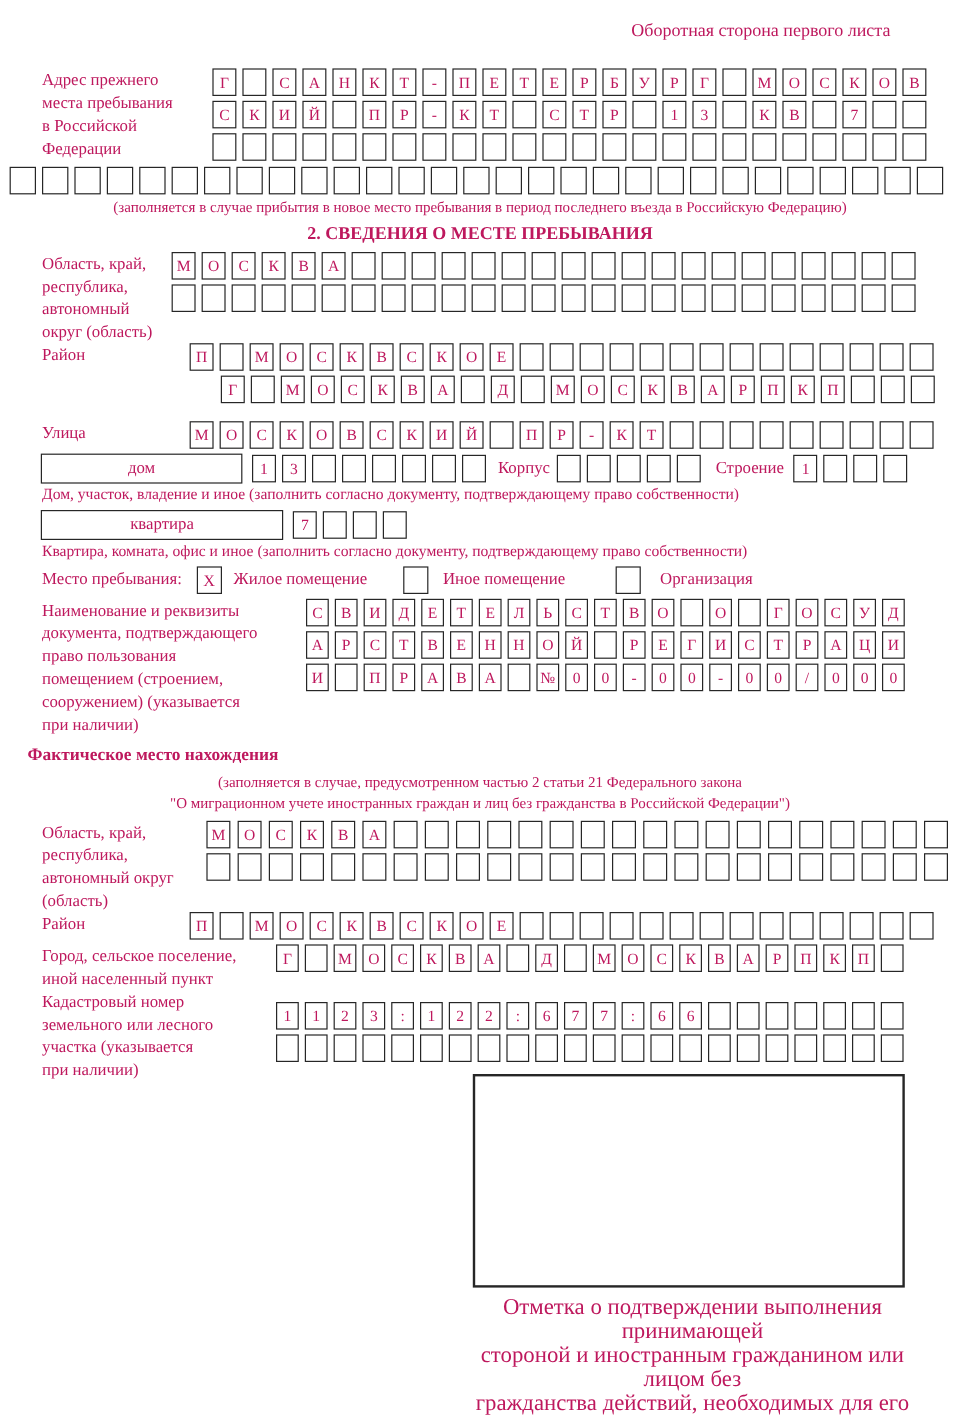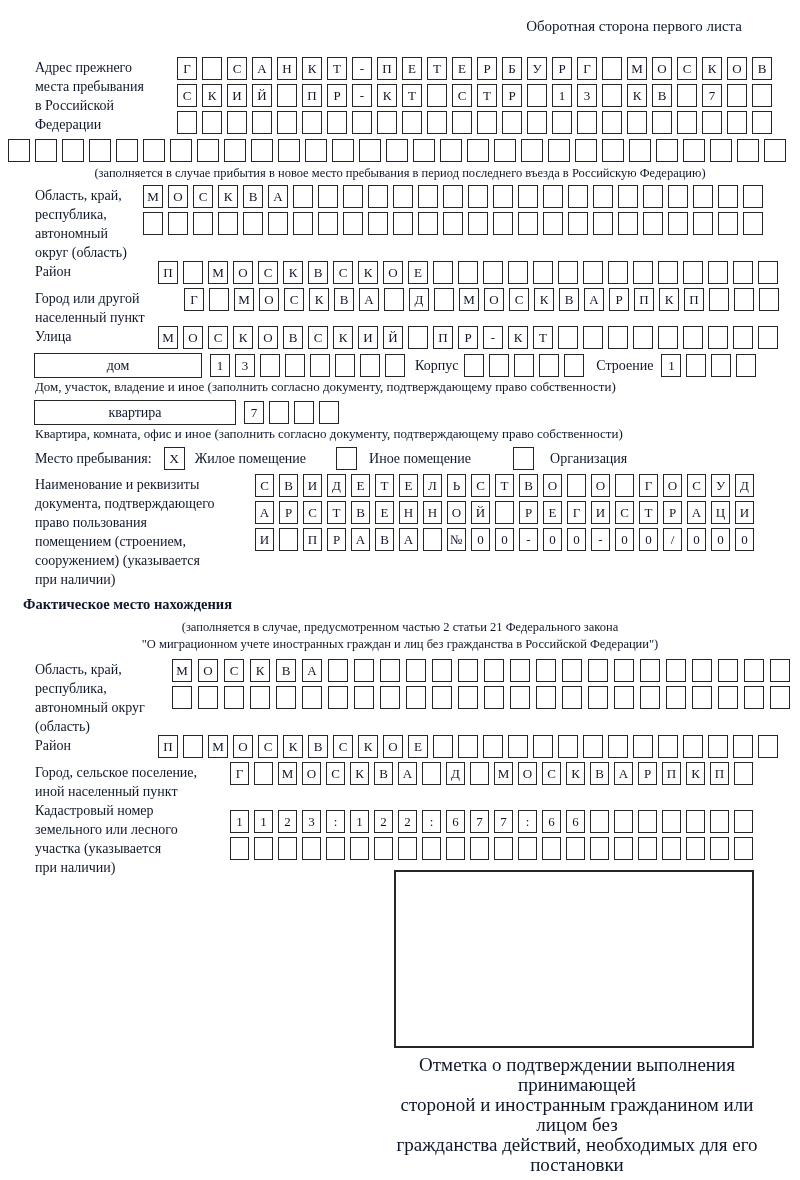--- a/index.html
+++ b/index.html
@@ -1,17 +1,17 @@
 <!DOCTYPE html>
 <html><head>
 <meta charset="utf-8">
 <style>
   html,body{margin:0;padding:0;background:#fff;}
   .page{width:800px;height:1180px;background:#fff;position:relative;overflow:hidden;
-        font-family:"Liberation Serif","DejaVu Serif",serif;color:#0f172a;}
+        font-family:"Liberation Serif","DejaVu Serif",serif;color:#be185d;}
   .header-note{text-align:right;padding:18px 58px 0 0;font-size:15px;}
   .form-line{position:relative;}
   .lbl{position:absolute;left:35px;top:1px;font-size:14px;line-height:19px;white-space:nowrap;}
   .rows{display:flex;flex-direction:column;}
   .box-row{display:flex;gap:5px;margin-bottom:4px;}
   .cell{flex:0 0 auto;width:20px;height:23px;border:1.4px solid #262626;box-sizing:border-box;
         display:flex;align-items:center;justify-content:center;font-size:13px;}
   .r29 .cell{width:22px;}
   .r21 .cell{width:19px;}
   .r22 .cell{width:19px;}
@@ -155,20 +155,21 @@
       <span class="cell"></span>
       <span class="cell"></span>
       <span class="cell"></span>
       <span class="cell"></span>
       <span class="cell"></span>
       <span class="cell"></span>
       <span class="cell"></span>
     </div>
   <div class="note-center">(заполняется в случае прибытия в новое место пребывания в период последнего въезда в Российскую Федерацию)</div>
 
+  <div class="section-title">2. СВЕДЕНИЯ О МЕСТЕ ПРЕБЫВАНИЯ</div>
 
   <div class="form-line o143 mh76">
     <div class="lbl">
       <div>Область, край,</div>
       <div>республика,</div>
       <div>автономный</div>
       <div>округ (область)</div>
     </div>
     <div class="rows">
       <div class="box-row">
@@ -253,24 +254,20 @@
         <span class="cell"></span>
         <span class="cell"></span>
         <span class="cell"></span>
         <span class="cell"></span>
         <span class="cell"></span>
         <span class="cell"></span>
       </div>
   </div>
 
   <div class="form-line o184 mh38">
-    <div class="lbl">
-      <div>Город или другой</div>
-      <div>населенный пункт</div>
-    </div>
     <div class="box-row">
         <span class="cell">Г</span>
         <span class="cell"></span>
         <span class="cell">М</span>
         <span class="cell">О</span>
         <span class="cell">С</span>
         <span class="cell">К</span>
         <span class="cell">В</span>
         <span class="cell">А</span>
         <span class="cell"></span>

